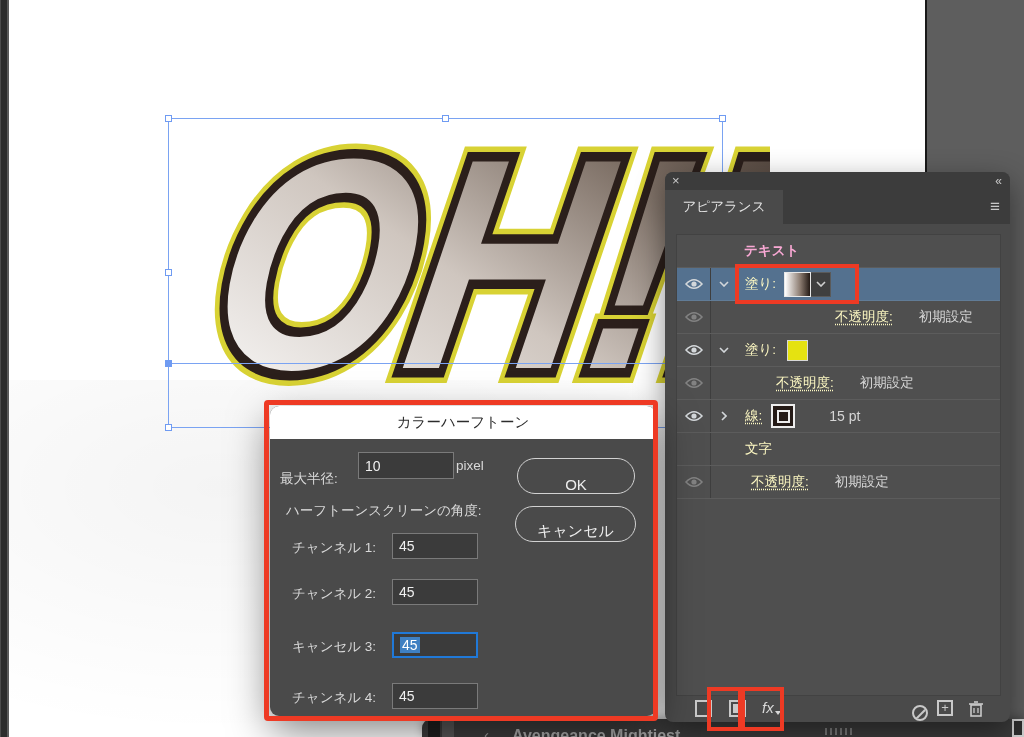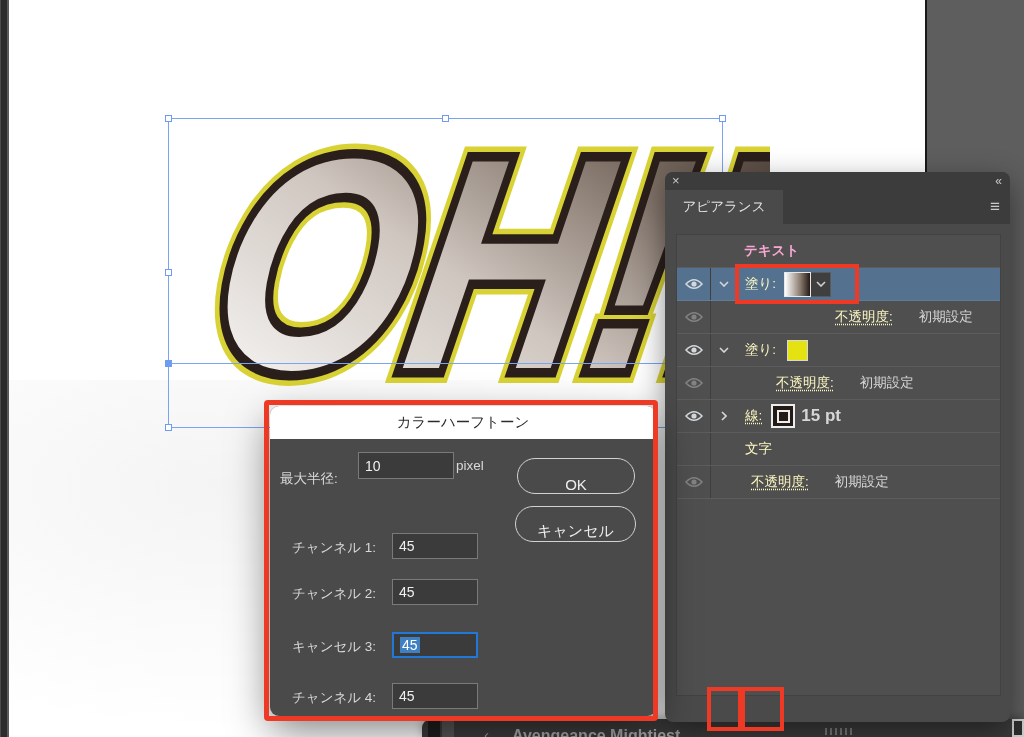--- a/index.html
+++ b/index.html
@@ -61,21 +61,21 @@
   .ml14{margin-left:14px;} .ml28{margin-left:28px;} .ml59{margin-left:59px;}
   .dim{opacity:.42;}
   .grad-swatch{width:27px;height:25px;margin-left:8px;border:1.5px solid #e8e8e8;
     background:linear-gradient(90deg,#ffffff 0%,#8d7d72 60%,#241a15 100%);}
   .grad-drop{width:20px;height:25px;background:#3f3f3f;border:1px solid #5a5a5a;border-left:none;
     display:flex;align-items:center;justify-content:center;}
   .yellow-swatch{width:21px;height:21px;margin-left:11px;border:1.5px solid #d8d8d8;background:#e5e211;}
   .stroke-swatch{width:24px;height:24px;margin-left:9px;border:2px solid #ededed;background:#241a16;
     display:flex;align-items:center;justify-content:center;}
   .stroke-swatch .inner{width:13px;height:13px;border:2px solid #ededed;}
-  .pt-val{color:#d6d6d6;font-size:17px;margin-left:6px;font-weight:bold;}
+  .pt-val{color:#d6d6d6;font-size:14px;margin-left:34px;}
 
   .p-bottombar{position:absolute;left:11px;right:9px;top:524px;height:26px;display:flex;align-items:center;}
   .bb-ico{position:absolute;top:4px;}
   .sq-outline{width:17px;height:17px;border:2px solid #c9c9c9;}
   .sq-filled{width:17px;height:17px;border:2px solid #c9c9c9;display:flex;align-items:center;justify-content:center;}
   .sq-filled .fill{width:9px;height:9px;background:#c9c9c9;}
   .fx-ico{color:#d8d8d8;font-size:15px;font-style:italic;position:relative;top:-2px;}
   .fx-ico::after{content:"";position:absolute;right:-7px;bottom:1px;border-left:3px solid transparent;
     border-right:3px solid transparent;border-top:4px solid #d8d8d8;}
   .slash-circle{width:16px;height:16px;border:2px solid #c9c9c9;border-radius:50%;position:relative;overflow:hidden;}
@@ -272,34 +272,53 @@
               <circle cx="9" cy="6" r="2.6" fill="#c9c9c9"></circle>
             </svg>
         </div>
         <div class="row-body">
           <span class="ap-label link" style="margin-left:34px">不透明度:</span>
           <span class="ap-value">初期設定</span>
         </div>
       </div>
     </div>
 
+    <div class="p-bottombar">
+      <div class="bb-ico sq-outline" style="left:19px"></div>
+      <div class="bb-ico sq-filled" style="left:53px">
+          <span class="fill"></span>
+        </div>
+      <div class="bb-ico fx-ico" style="left:86px">fx</div>
+      <div class="bb-ico slash-circle" style="left:224px"></div>
+      <div class="bb-ico plus-box" style="left:261px">+</div>
+      <div class="bb-ico" style="left:292px">
+        <svg width="16" height="17" viewBox="0 0 16 17">
+          <rect x="3" y="5" width="10" height="11" fill="none" stroke="#c9c9c9" stroke-width="1.6"></rect>
+          <line x1="1" y1="4" x2="15" y2="4" stroke="#c9c9c9" stroke-width="1.6"></line>
+          <line x1="6" y1="2" x2="10" y2="2" stroke="#c9c9c9" stroke-width="1.6"></line>
+          <line x1="6" y1="8" x2="6" y2="13" stroke="#c9c9c9" stroke-width="1.3"></line>
+          <line x1="10" y1="8" x2="10" y2="13" stroke="#c9c9c9" stroke-width="1.3"></line>
+        </svg>
+      </div>
+    </div>
   </div>
 
   <div class="dialog">
     <div class="dlg-titlebar">
       <span class="dlg-title">カラーハーフトーン</span>
     </div>
     <span class="dlg-label" style="left:10px;top:64px">最大半径:</span>
     <div class="dlg-input" style="left:88px;top:46px;width:96px;height:27px">
       <span>10</span>
     </div>
     <span class="dlg-label" style="left:186px;top:52px">pixel</span>
     <div class="dlg-btn" style="left:247px;top:52px;width:118px">
       <span>OK</span>
     </div>
+    <span class="dlg-label" style="left:16px;top:96px">ハーフトーンスクリーンの角度:</span>
     <div class="dlg-btn" style="left:245px;top:100px;width:121px">
       <span>キャンセル</span>
     </div>
 
     <span class="dlg-label" style="left:22px;top:133px">チャンネル 1:</span>
     <div class="dlg-input" style="left:122px;top:127px">
       <span>45</span>
     </div>
 
     <span class="dlg-label" style="left:22px;top:179px">チャンネル 2:</span>

